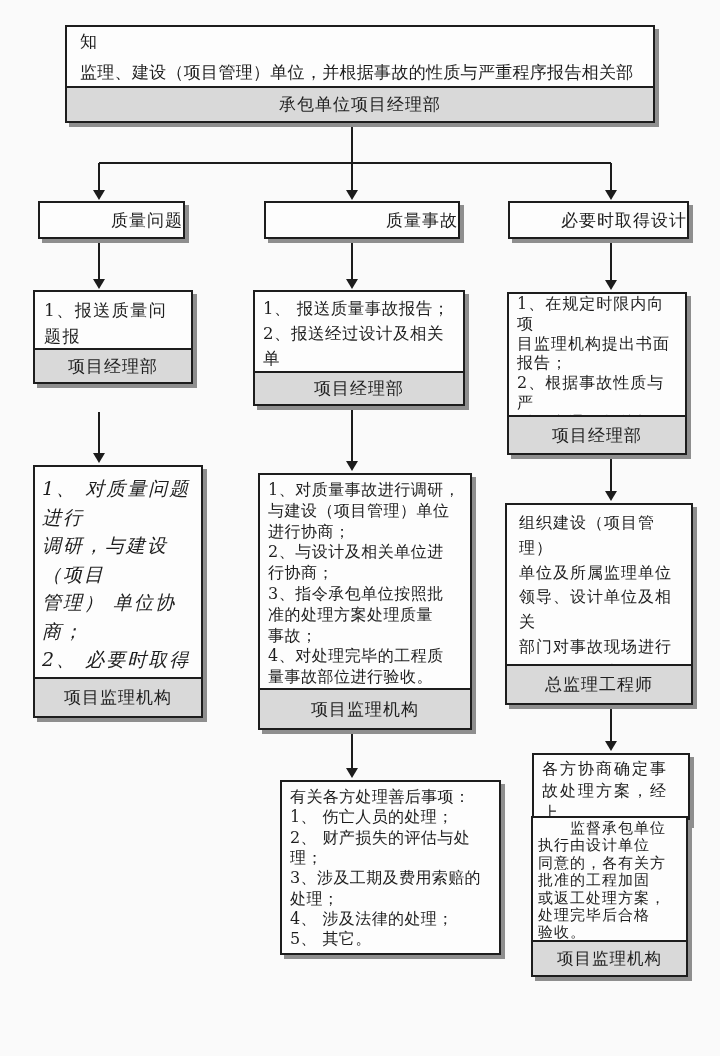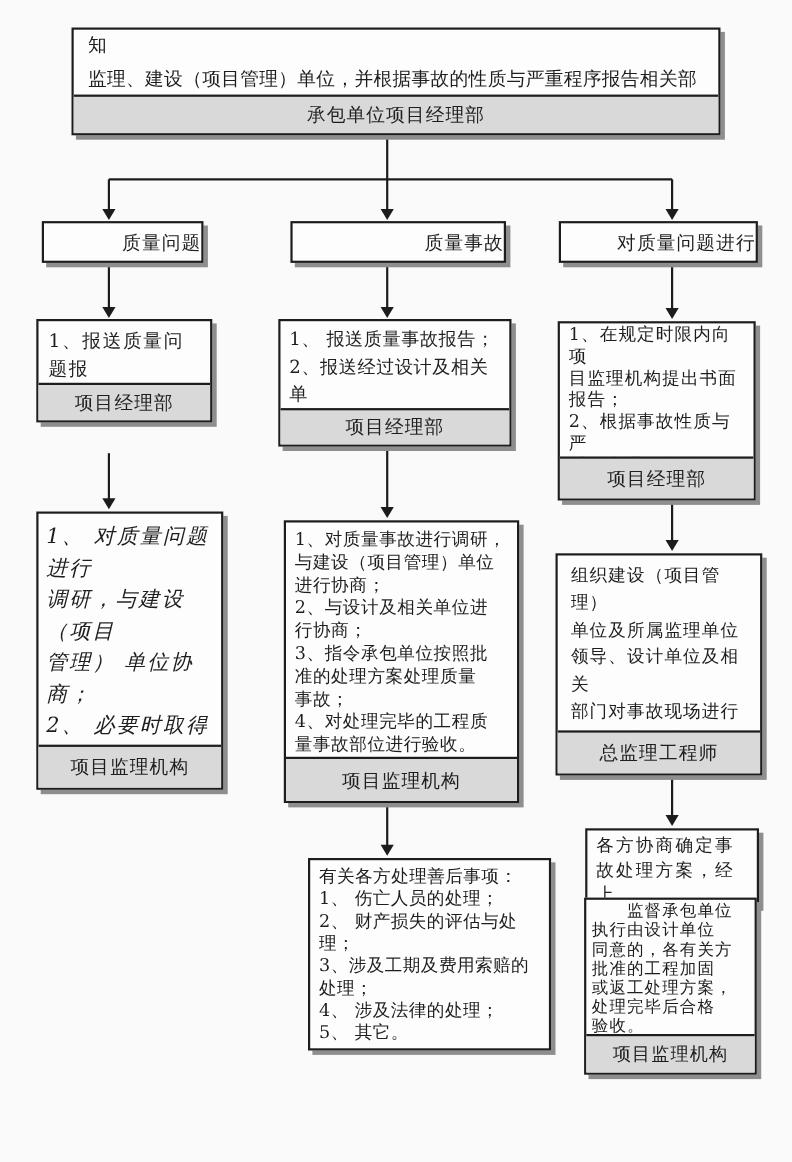--- a/index.html
+++ b/index.html
@@ -107,21 +107,21 @@
     <div class="bar">承包单位项目经理部</div>
   </div>
 
   <div class="box hdr" id="h1">
     <span>质量问题</span>
   </div>
   <div class="box hdr" id="h2">
     <span>质量事故</span>
   </div>
   <div class="box hdr" id="h3">
-    <span>对质量问题进行</span>
+    <span>必要时取得设计</span>
   </div>
 
   <div class="box" id="l1">
     <div class="body">1、报送质量问题报
 告；
 2、 提出处理意见。</div>
     <div class="bar">项目经理部</div>
   </div>
   <div class="box" id="l2">
     <div class="body">1、 对质量问题进行

